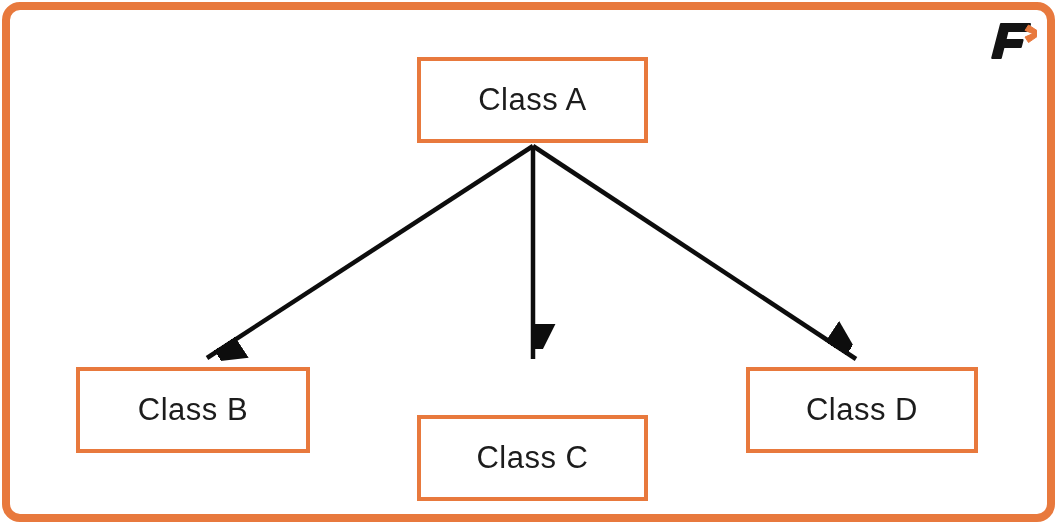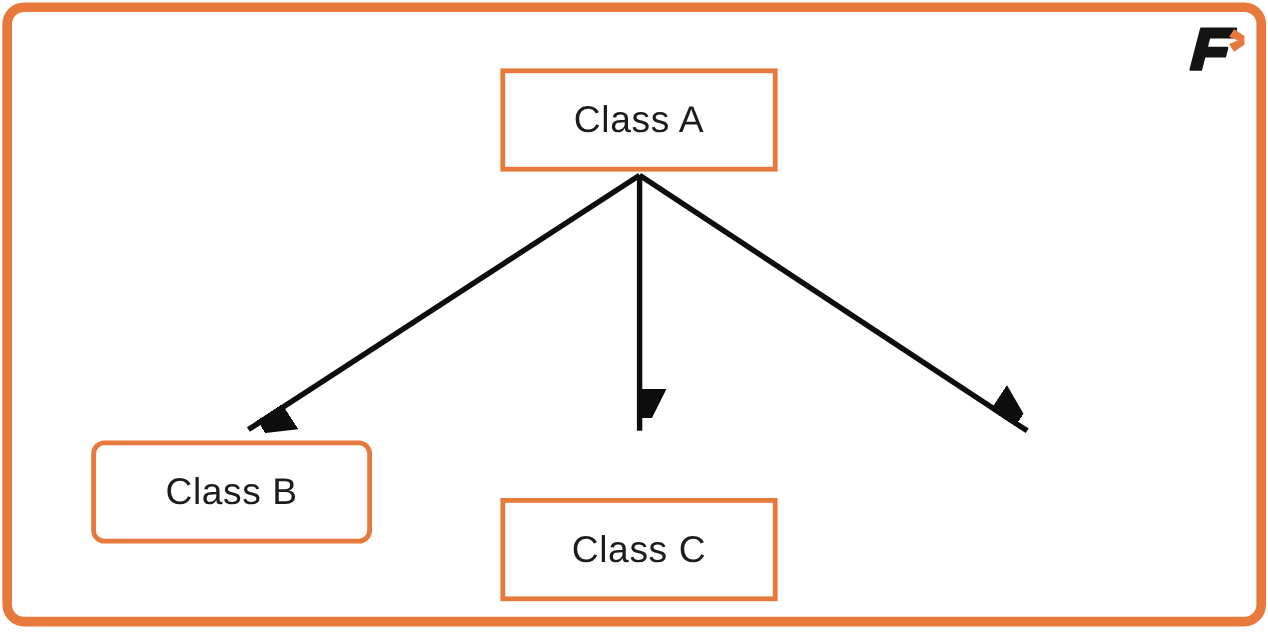--- a/index.html
+++ b/index.html
@@ -28,21 +28,21 @@
     border: 4px solid var(--accent);
     background: #ffffff;
     display: flex;
     align-items: center;
     justify-content: center;
     font-size: 31px;
     color: #1c1c1c;
     letter-spacing: 0.5px;
   }
   .node-a { left: 417px; top: 57px;  width: 231px; height: 86px; }
-  .node-b { left: 76px;  top: 367px; width: 234px; height: 86px; border-radius: 11px; }
+  .node-b { left: 76px;  top: 367px; width: 234px; height: 86px; }
   .node-c { left: 417px; top: 367px; width: 231px; height: 86px; margin-top: 48px; }
   .node-d { left: 746px; top: 367px; width: 232px; height: 86px; }
   .arrows {
     position: absolute;
     left: 0; top: 0;
     width: 1057px;
     height: 528px;
   }
   .logo {
     position: absolute;
@@ -72,19 +72,22 @@
 
   <div class="node node-a">
     <span>Class A</span>
   </div>
   <div class="node node-b">
     <span>Class B</span>
   </div>
   <div class="node node-c">
     <span>Class C</span>
   </div>
+  <div class="node node-d">
+    <span>Class D</span>
+  </div>
 
   <svg class="logo" viewBox="0 0 52 40" xmlns="http://www.w3.org/2000/svg">
     <path d="M16 4 L45 4 L43.2 11 L22.6 11 L20.4 20 L37.6 20 L35.8 27 L18.6 27 L15.8 38 L7.2 38 Z" fill="#141414" stroke="#141414" stroke-width="2" stroke-linejoin="round"></path>
     <path d="M43.5 5 L56.5 13.5 L43.5 22.5 L40 17 L47.8 13.6 L40 10.4 Z" fill="#E8793D" stroke="#E8793D" stroke-width="1" stroke-linejoin="round"></path>
   </svg>
 
 </div>
 
 </body></html>

